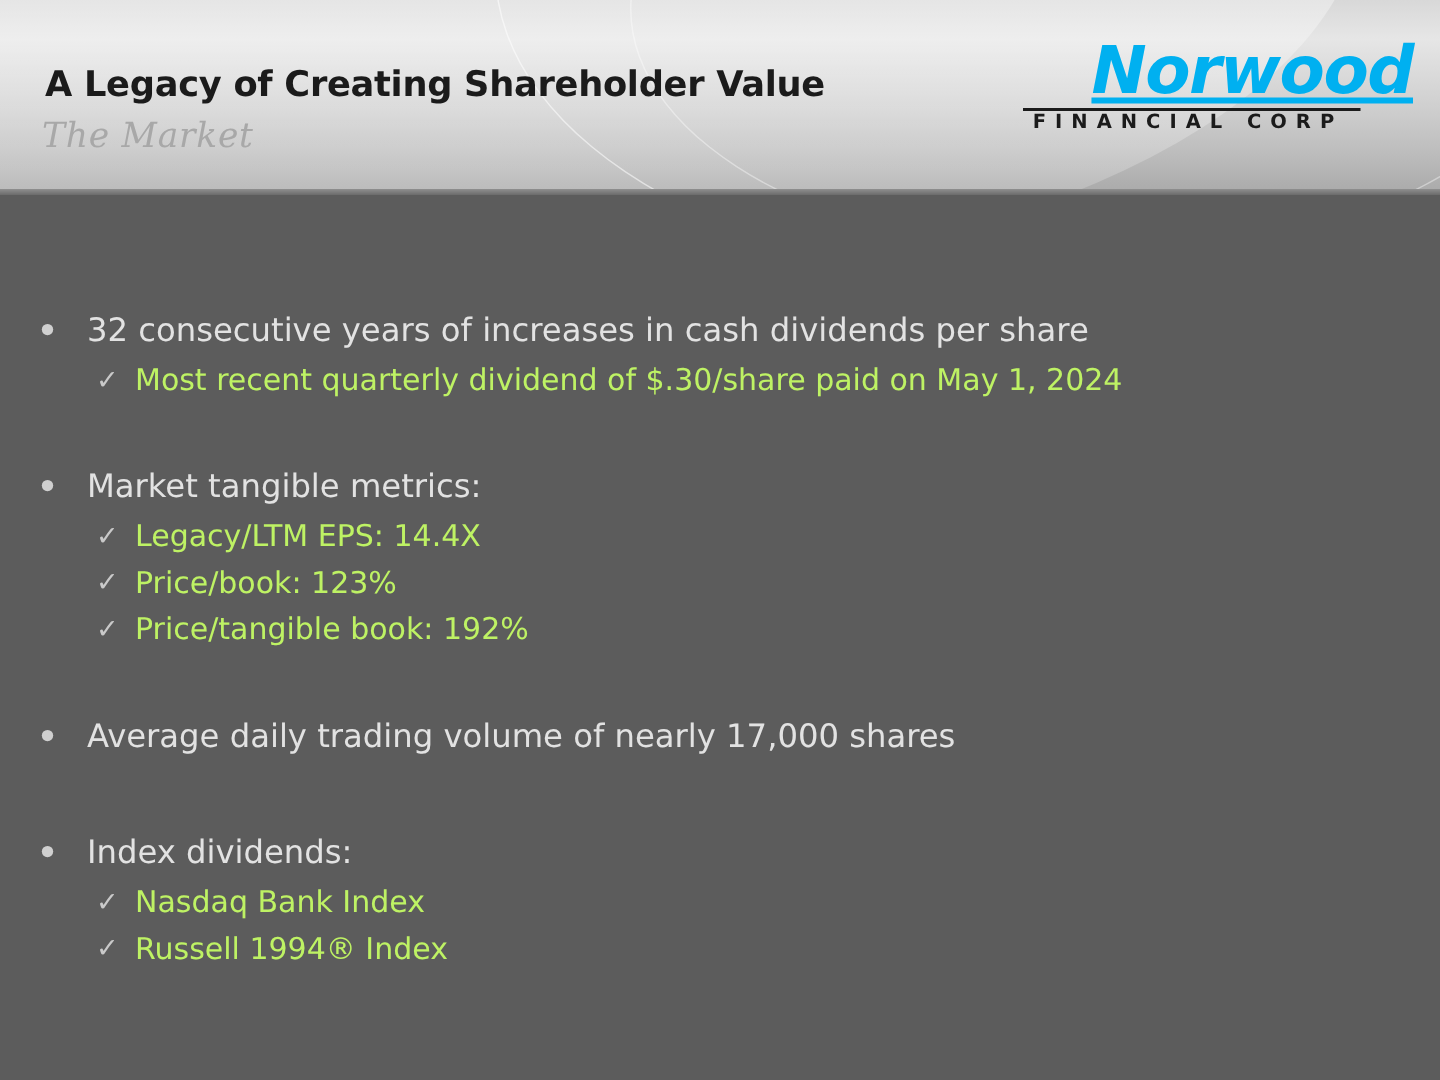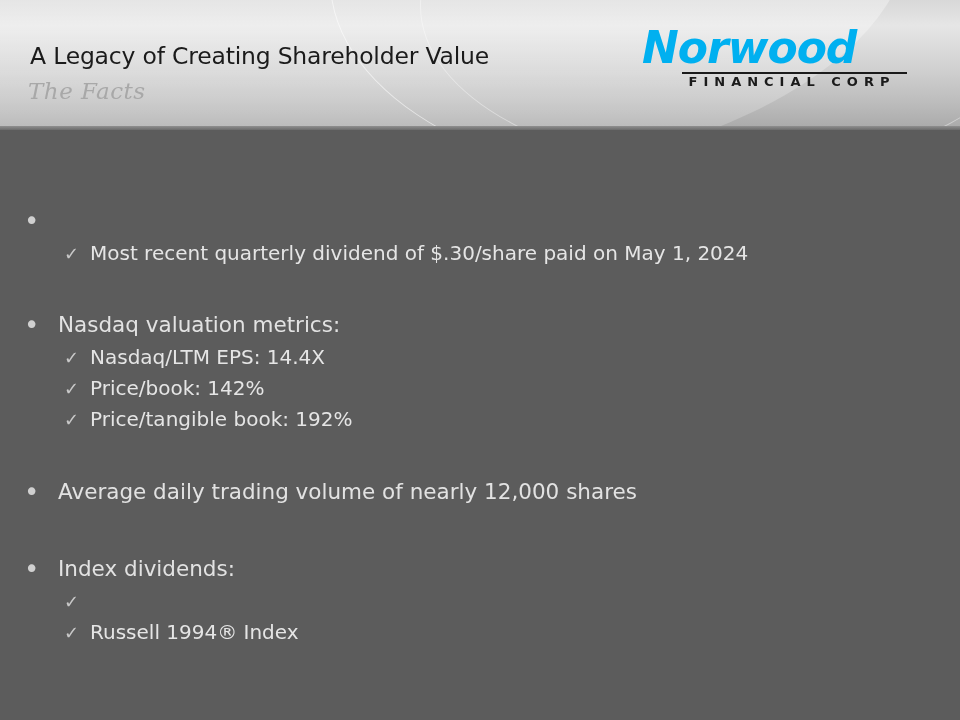--- a/index.html
+++ b/index.html
@@ -70,21 +70,21 @@
     width: 960px;
     height: 4px;
     background: linear-gradient(180deg, #8f8f8f, #6b6b6b);
   }
 
   .title {
     position: absolute;
     left: 30px;
     top: 42px;
     font-size: 23.5px;
-    font-weight: normal;
+    font-weight: bold;
     color: #1b1b1b;
     letter-spacing: -0.2px;
     white-space: nowrap;
   }
   .subtitle {
     position: absolute;
     left: 28px;
     top: 78px;
     font-size: 23px;
     font-style: italic;
@@ -100,28 +100,29 @@
     right: 18px;
     top: 22px;
     width: 300px;
     height: 80px;
   }
   .logo-word {
     position: absolute;
     left: 0;
     top: 0;
     width: 300px;
-    text-align: left;
+    text-align: right;
     font-family: "DejaVu Sans", sans-serif;
     font-weight: bold;
     font-style: italic;
     font-size: 44px;
     color: #00b0f0;
     letter-spacing: -1px;
     line-height: 52px;
+    text-decoration: underline;
   }
   .logo-sub {
     position: absolute;
     left: 0;
     top: 52px;
     width: 300px;
     text-align: center;
     font-size: 13px;
     font-weight: bold;
     color: #1b1b1b;
@@ -176,94 +177,96 @@
   .check-mark {
     width: 26px;
     flex: 0 0 26px;
     font-size: 18px;
     line-height: 31px;
     color: #c9c9c9;
   }
   .sub-text {
     font-size: 20px;
     line-height: 31px;
-    color: #e5e5e5;
+    color: #bef264;
   }
   .b1 { top: 74px; }
   .b2 { top: 178px; }
   .b3 { top: 345px; }
   .b4 { top: 422px; }
 </style>
 </head>
 <body>
 
 <div class="slide">
 
   <div class="header">
     <div class="header-arc1"></div>
     <div class="header-arc2"></div>
     <div class="header-arc3"></div>
 
     <div class="title">A Legacy of Creating Shareholder Value</div>
-    <div class="subtitle">The Facts</div>
+    <div class="subtitle">The Market</div>
 
     <div class="logo">
       <div class="logo-word">Norwood</div>
       <div class="logo-rule"></div>
       <div class="logo-sub">FINANCIAL CORP</div>
     </div>
 
     <div class="header-bottom-line"></div>
   </div>
 
   <div class="body">
 
     <div class="block b1">
       <div class="bullet-row">
         <span class="bullet-mark">•</span>
+        <span class="bullet-text">32 consecutive years of increases in cash dividends per share</span>
       </div>
       <div class="sub-row">
         <span class="check-mark">✓</span>
         <span class="sub-text">Most recent quarterly dividend of $.30/share paid on May 1, 2024</span>
       </div>
     </div>
 
     <div class="block b2">
       <div class="bullet-row">
         <span class="bullet-mark">•</span>
-        <span class="bullet-text">Nasdaq valuation metrics:</span>
-      </div>
-      <div class="sub-row">
-        <span class="check-mark">✓</span>
-        <span class="sub-text">Nasdaq/LTM EPS: 14.4X</span>
-      </div>
-      <div class="sub-row">
-        <span class="check-mark">✓</span>
-        <span class="sub-text">Price/book: 142%</span>
+        <span class="bullet-text">Market tangible metrics:</span>
+      </div>
+      <div class="sub-row">
+        <span class="check-mark">✓</span>
+        <span class="sub-text">Legacy/LTM EPS: 14.4X</span>
+      </div>
+      <div class="sub-row">
+        <span class="check-mark">✓</span>
+        <span class="sub-text">Price/book: 123%</span>
       </div>
       <div class="sub-row">
         <span class="check-mark">✓</span>
         <span class="sub-text">Price/tangible book: 192%</span>
       </div>
     </div>
 
     <div class="block b3">
       <div class="bullet-row">
         <span class="bullet-mark">•</span>
-        <span class="bullet-text">Average daily trading volume of nearly 12,000 shares</span>
+        <span class="bullet-text">Average daily trading volume of nearly 17,000 shares</span>
       </div>
     </div>
 
     <div class="block b4">
       <div class="bullet-row">
         <span class="bullet-mark">•</span>
         <span class="bullet-text">Index dividends:</span>
       </div>
       <div class="sub-row">
         <span class="check-mark">✓</span>
+        <span class="sub-text">Nasdaq Bank Index</span>
       </div>
       <div class="sub-row">
         <span class="check-mark">✓</span>
         <span class="sub-text">Russell 1994® Index</span>
       </div>
     </div>
 
   </div>
 </div>
 

